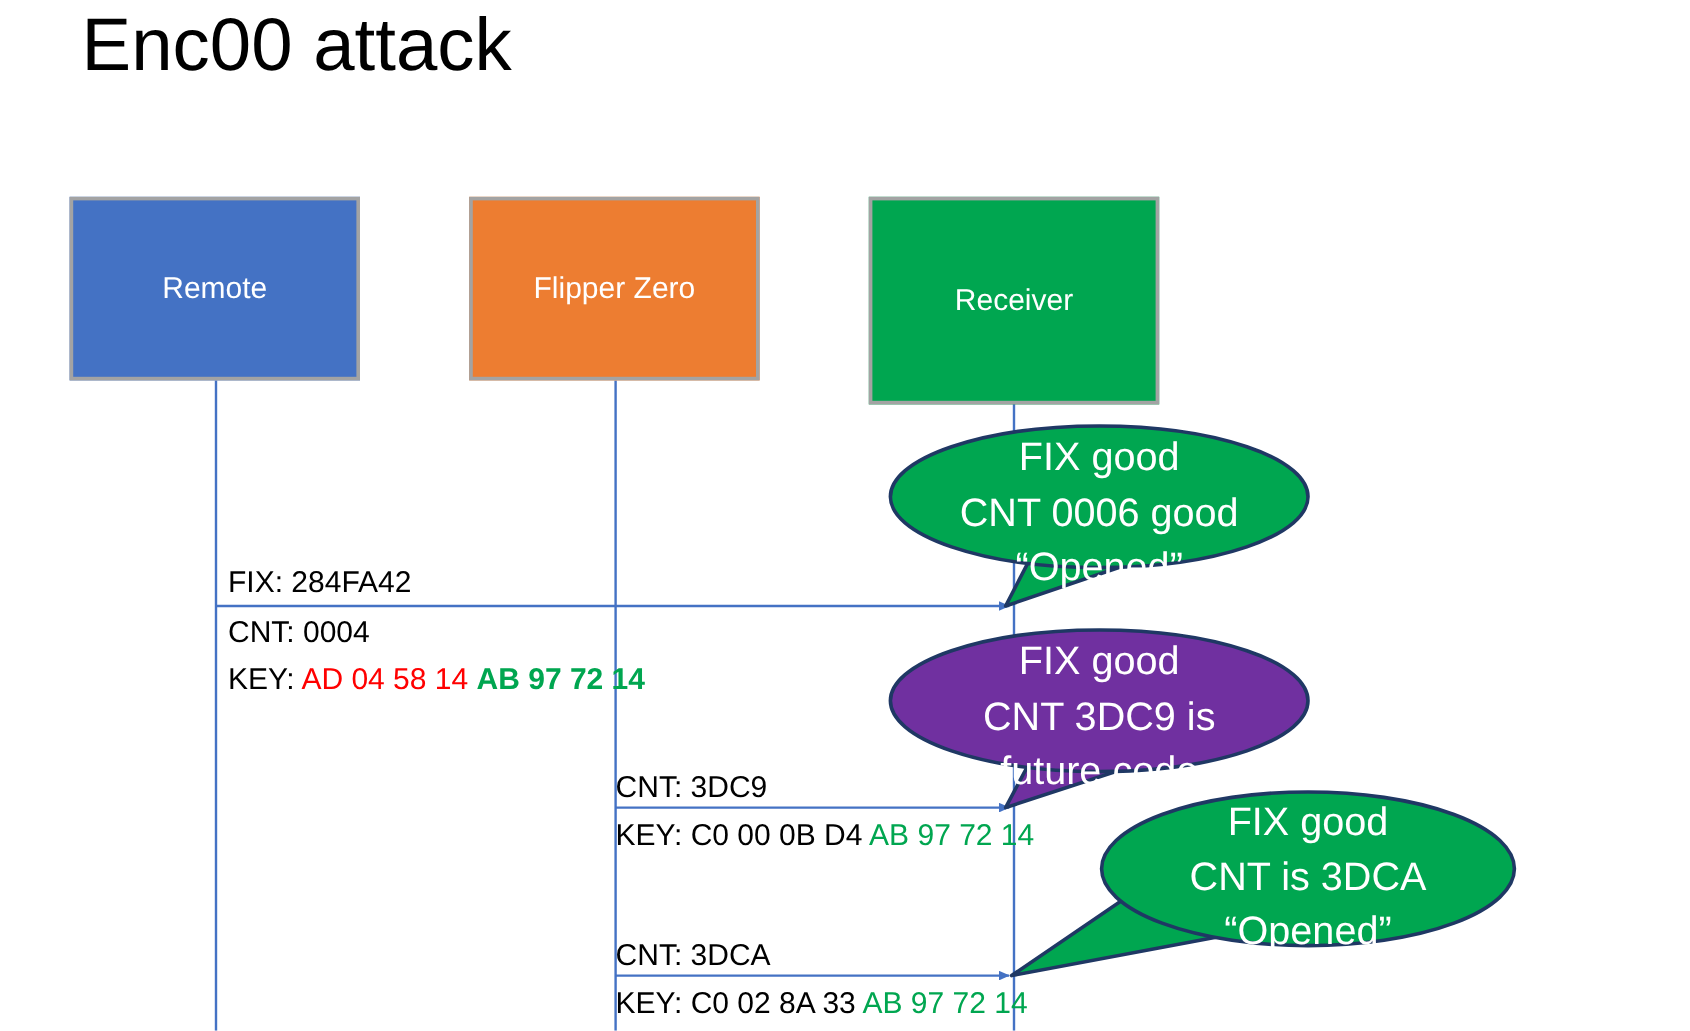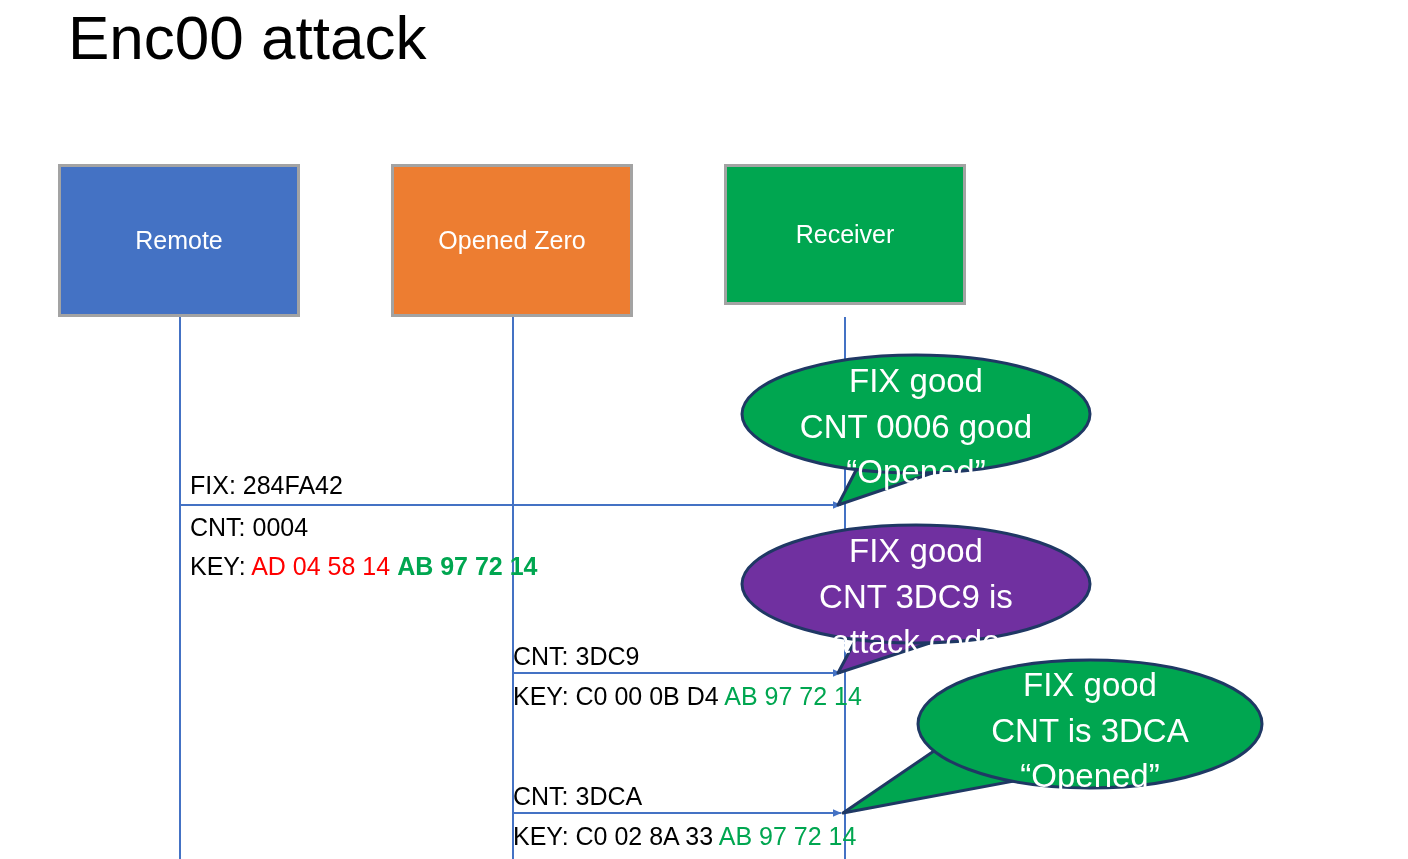--- a/index.html
+++ b/index.html
@@ -50,21 +50,21 @@
   .actor-label {
     color: #ffffff;
     font-size: 25px;
     font-weight: 400;
     font-family: "Liberation Sans", sans-serif;
     text-align: center;
     line-height: 1.1;
   }
   #actor-remote   { left: 58px;  top: 164px; width: 242px; height: 153px; background: #4472C4; }
   #actor-flipper  { left: 391px; top: 164px; width: 242px; height: 153px; background: #ED7D31; }
-  #actor-receiver { left: 724px; top: 164px; width: 242px; height: 141px; background: #00A650; }
+  #actor-receiver { left: 724px; top: 164px; width: 242px; height: 173px; background: #00A650; }
 
   
   .msg {
     position: absolute;
     font-size: 25px;
     color: #000000;
     font-family: "Liberation Sans", sans-serif;
     white-space: nowrap;
     line-height: 1.25;
   }
@@ -129,21 +129,21 @@
       <ellipse cx="1090" cy="724" rx="172" ry="64" fill="#00A650" stroke="#1F3864" stroke-width="3"></ellipse>
     </g>
   </svg>
 
   <div class="title">Enc00 attack</div>
 
   <div class="actor-box" id="actor-remote">
     <span class="actor-label">Remote</span>
   </div>
   <div class="actor-box" id="actor-flipper">
-    <span class="actor-label">Opened Zero</span>
+    <span class="actor-label">Flipper Zero</span>
   </div>
   <div class="actor-box" id="actor-receiver">
     <span class="actor-label">Receiver</span>
   </div>
 
   <div class="msg" id="msg1-fix">FIX: 284FA42</div>
   <div class="msg" id="msg1-cnt">CNT: 0004</div>
   <div class="msg" id="msg1-key">
     <span>KEY: </span><span class="red">AD 04 58 14</span><span> </span><span class="green-b">AB 97 72 14</span>
   </div>
@@ -159,21 +159,21 @@
   </div>
 
   <div class="callout-text" id="callout1-text">
     <div>FIX good</div>
     <div>CNT 0006 good</div>
     <div>“Opened”</div>
   </div>
   <div class="callout-text" id="callout2-text">
     <div>FIX good</div>
     <div>CNT 3DC9 is</div>
-    <div>attack code</div>
+    <div>future code</div>
   </div>
   <div class="callout-text" id="callout3-text">
     <div>FIX good</div>
     <div>CNT is 3DCA</div>
     <div>“Opened”</div>
   </div>
 
 </div>
 
 </body></html>

